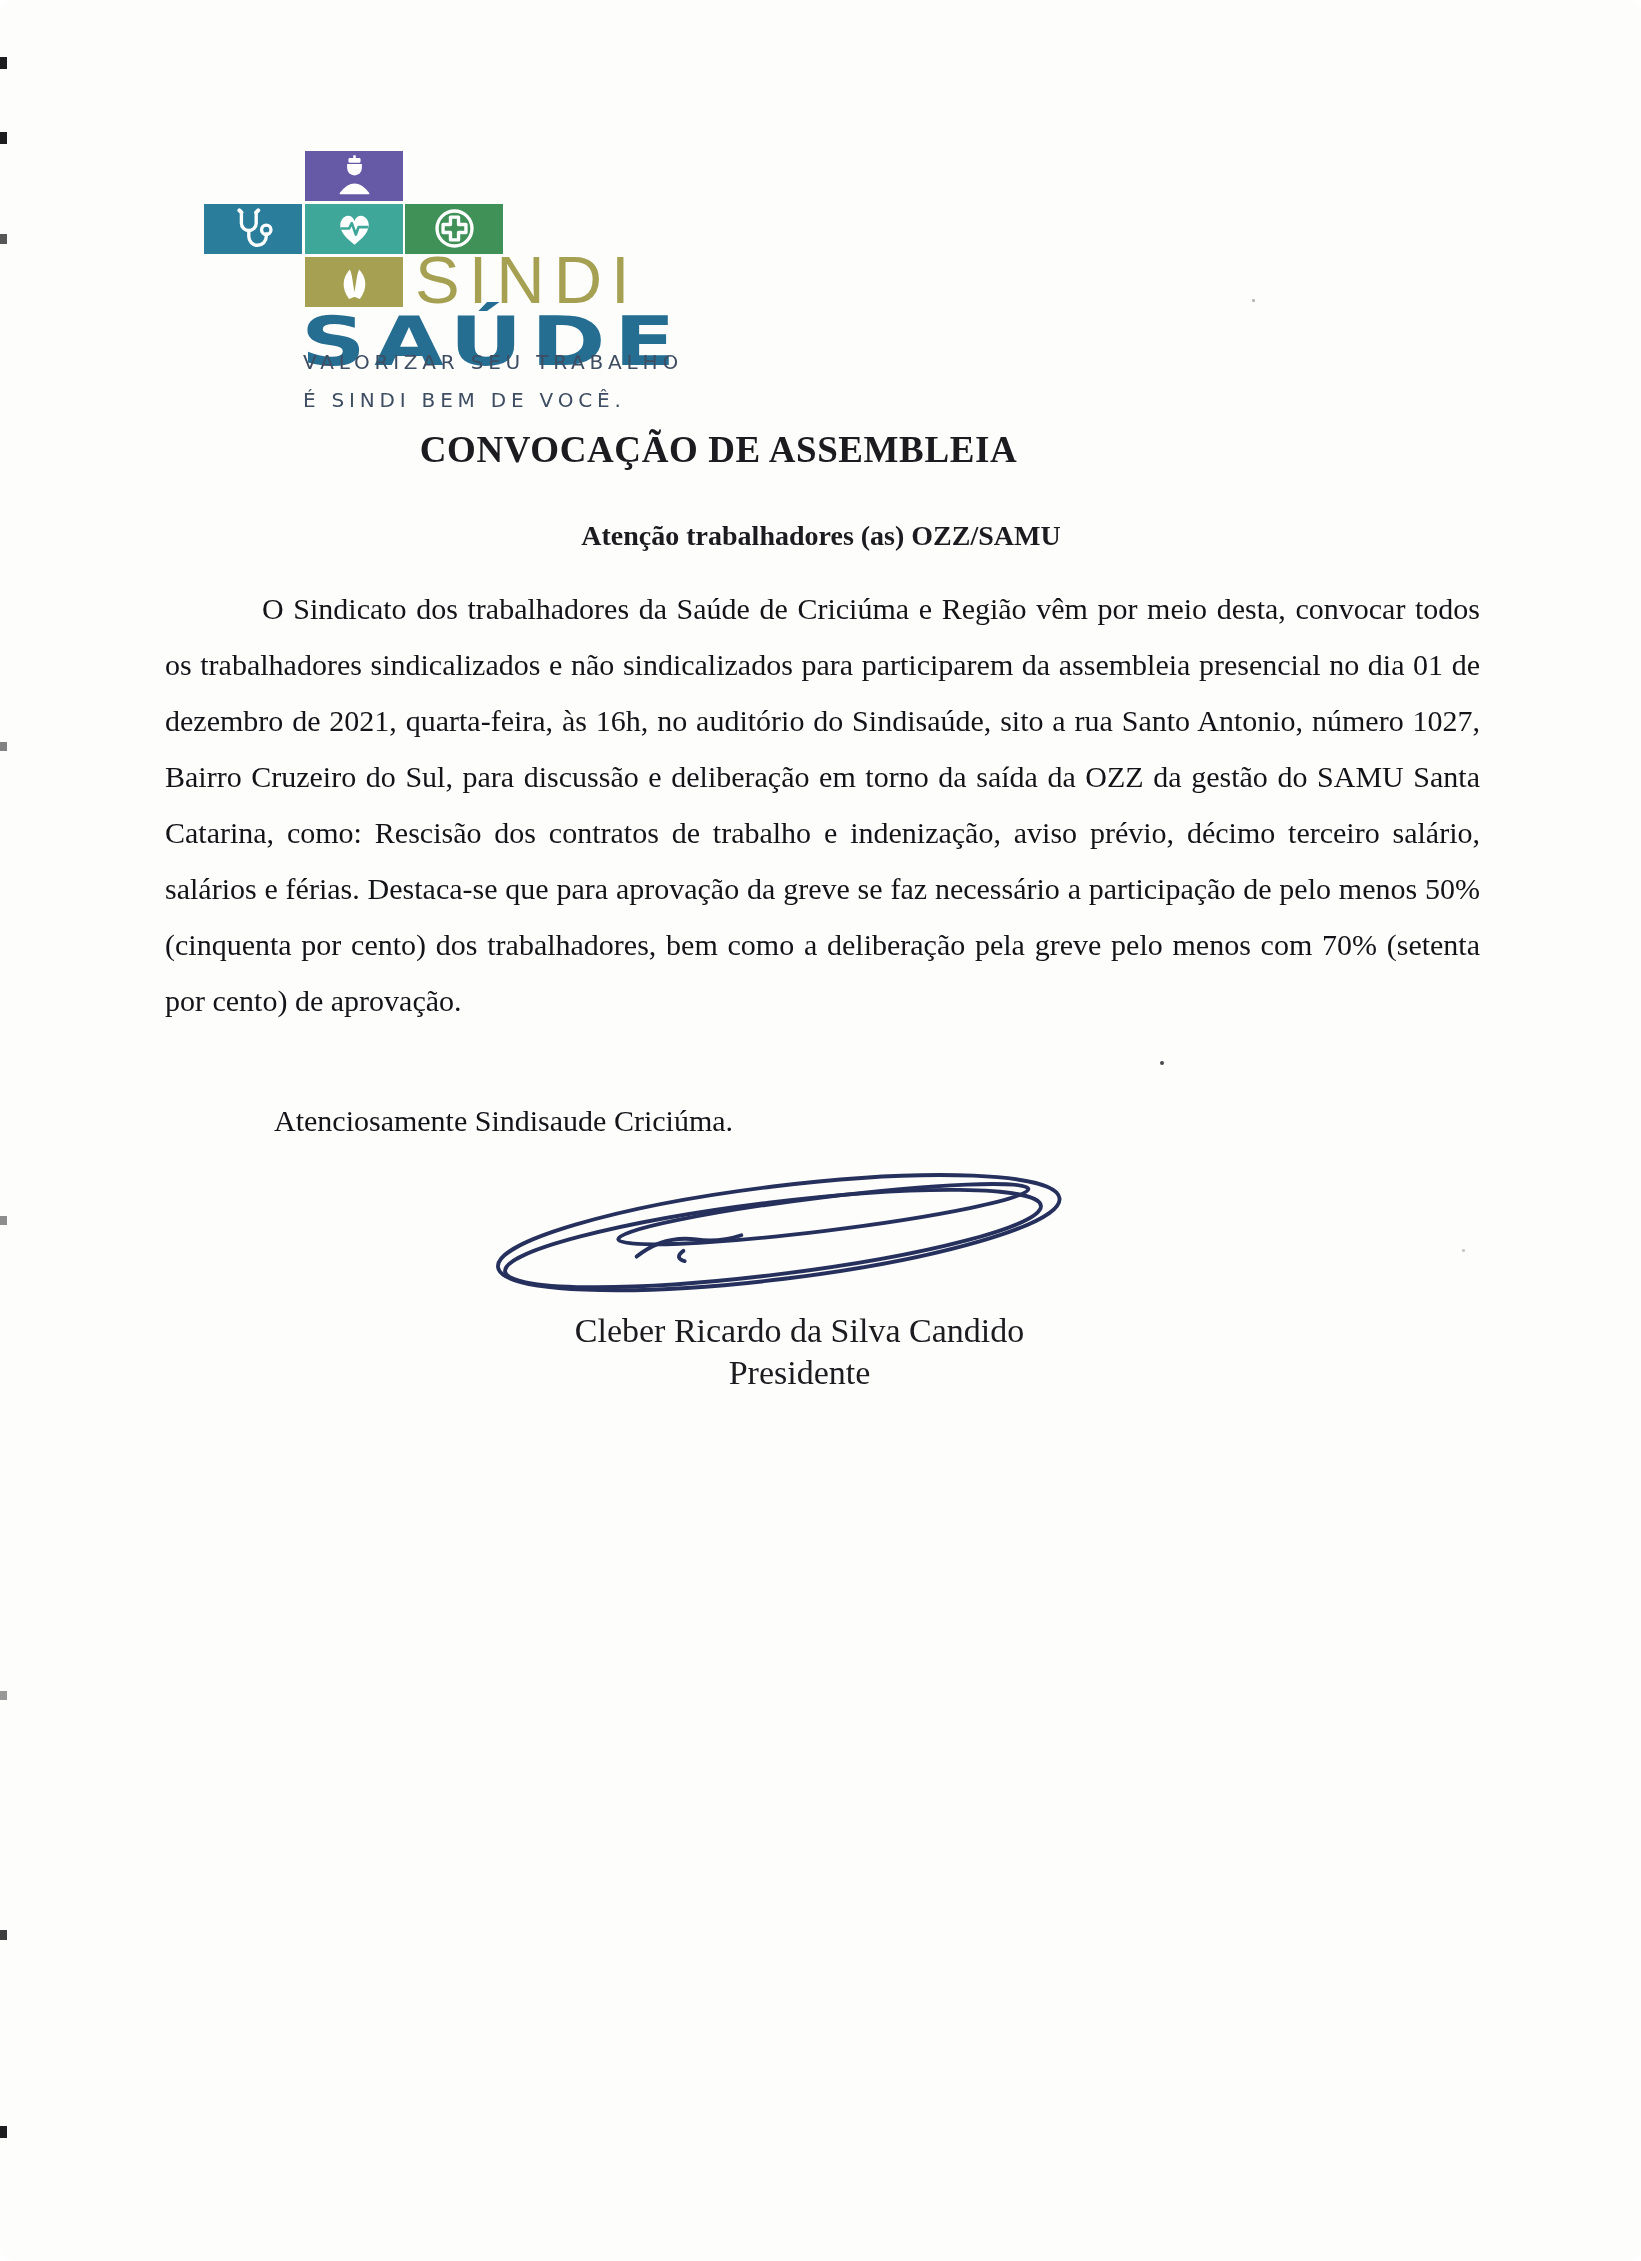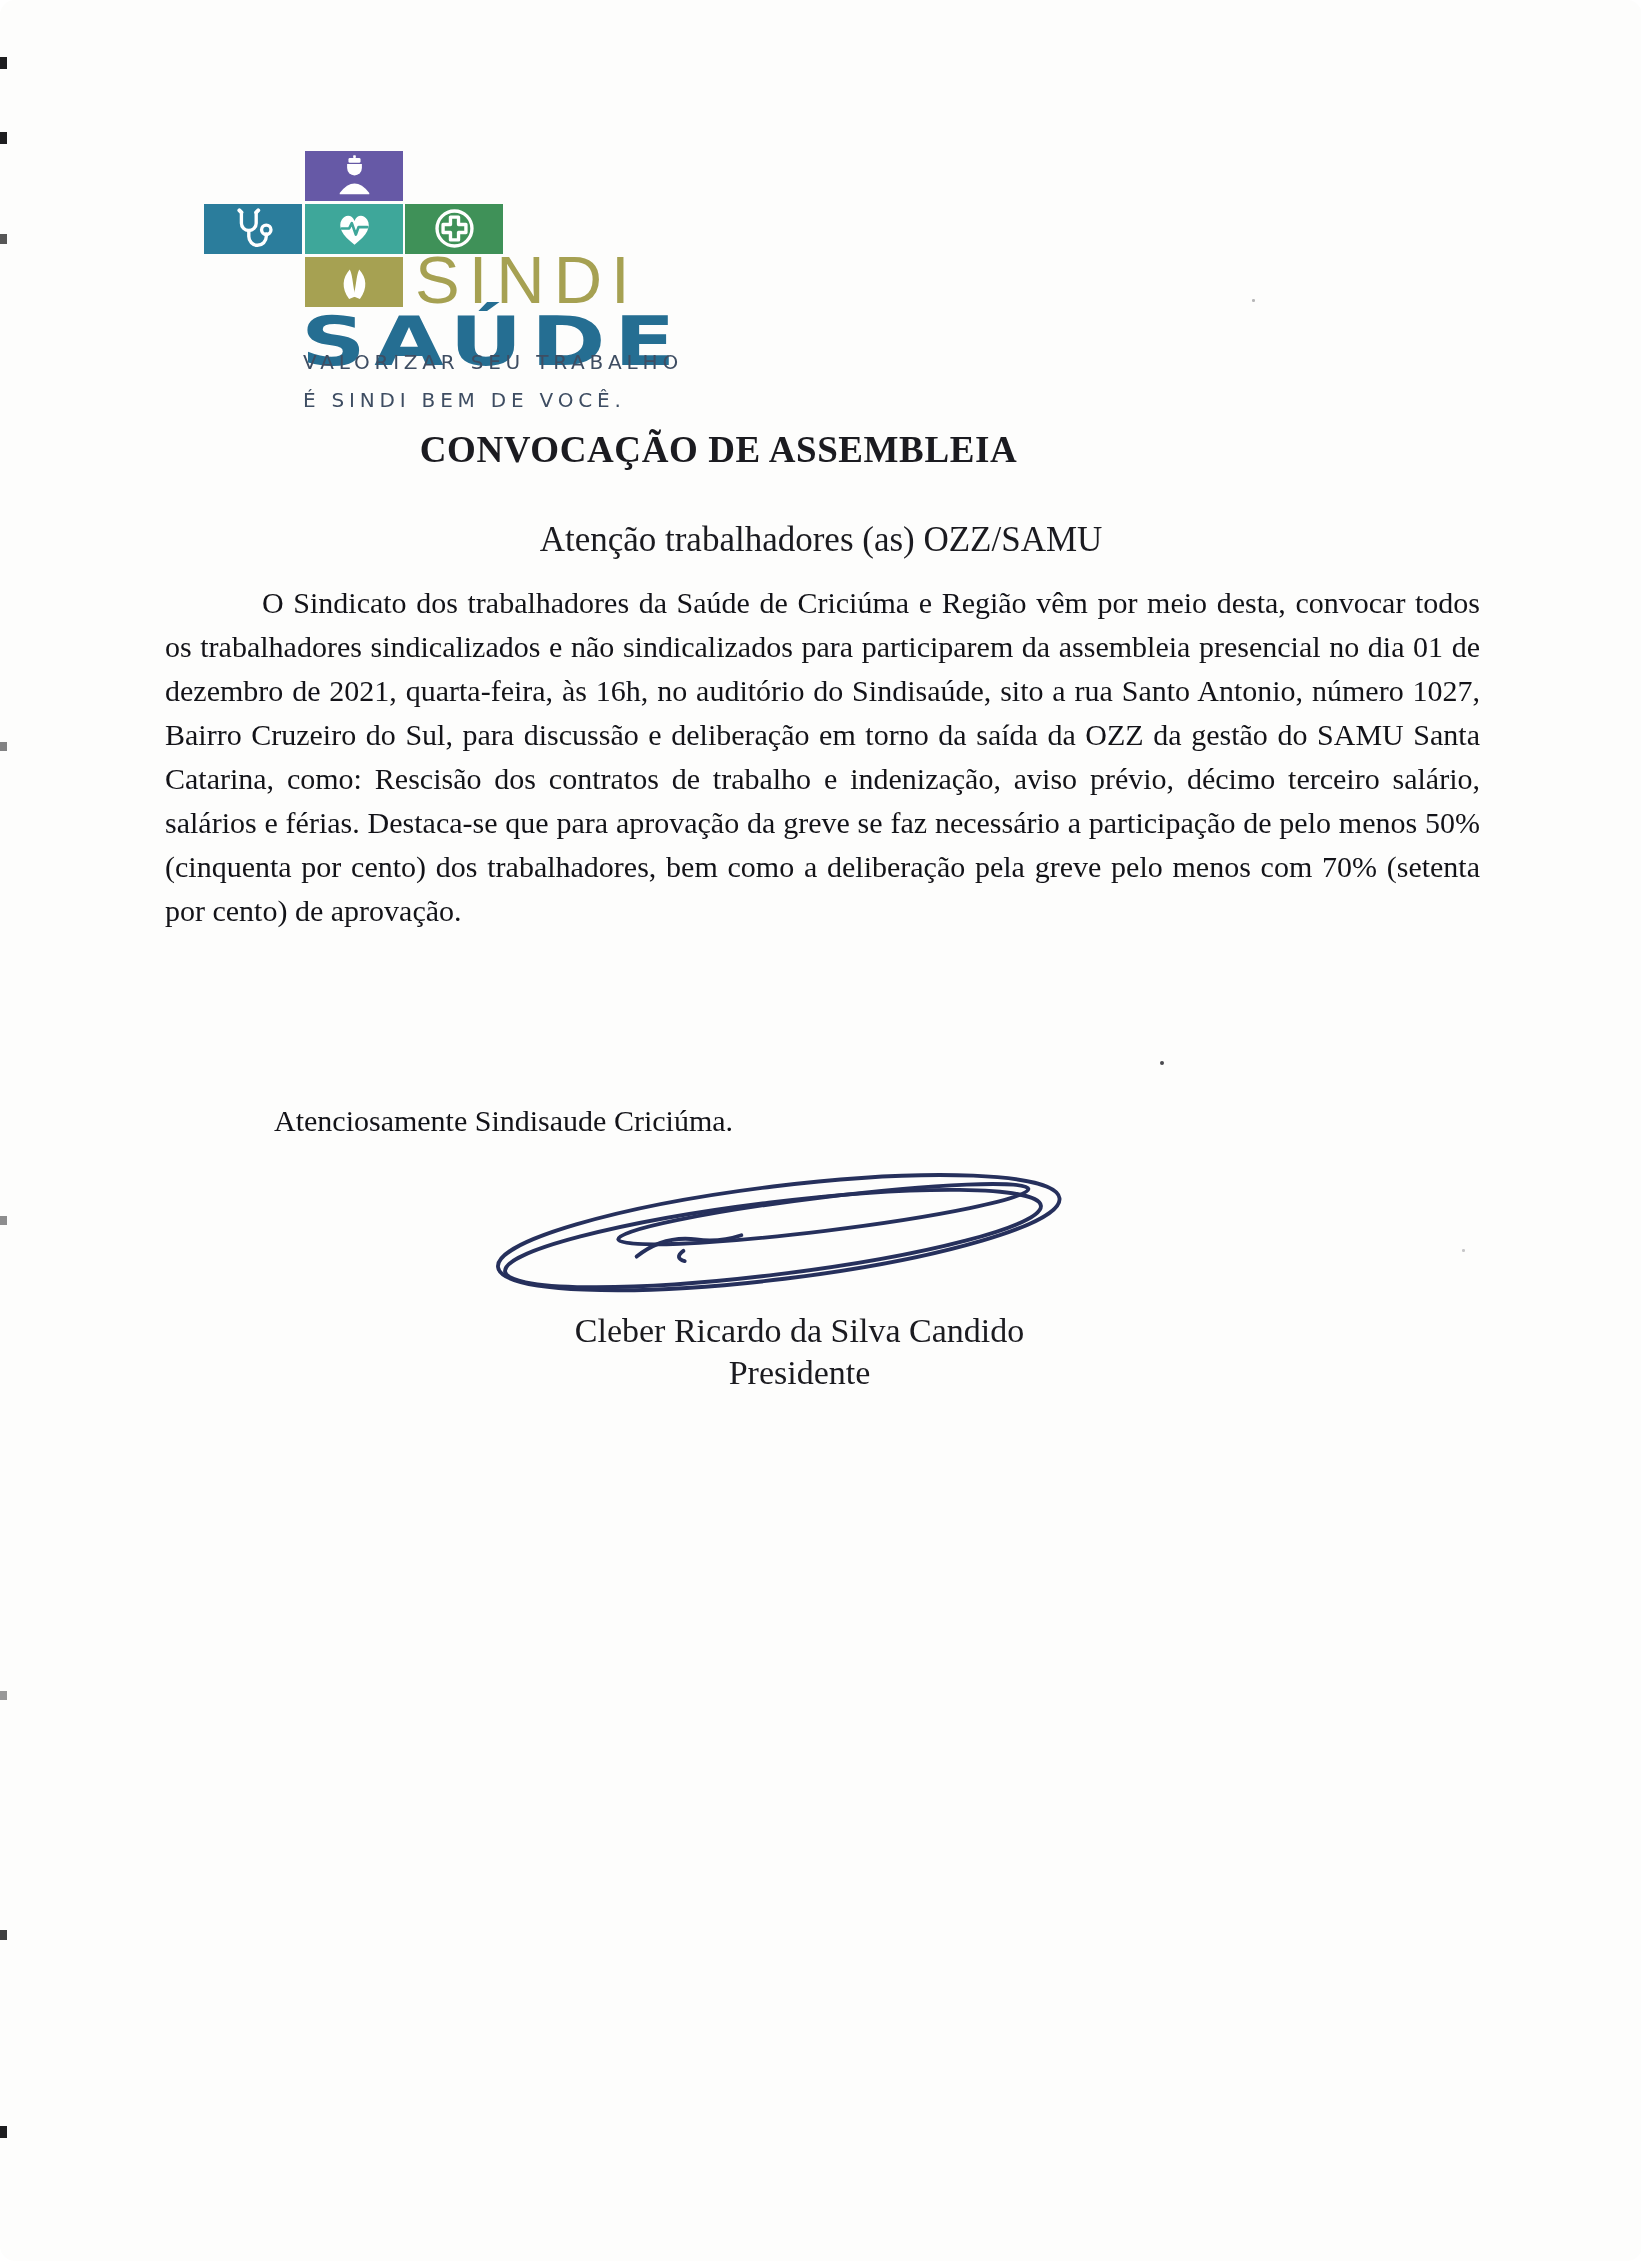--- a/index.html
+++ b/index.html
@@ -33,23 +33,23 @@
     color:#256e92; letter-spacing:6.5px; transform:scaleX(1.32); transform-origin:left top; }
   .tagline { position:absolute; left:99px;
     font-family:"DejaVu Sans", sans-serif; font-size:20px; line-height:20px;
     color:#3e4d62; letter-spacing:4.8px; white-space:nowrap; }
   .tag1 { top:201px; } .tag2 { top:239px; }
 
   
   .doc-title { position:absolute; top:428px; left:0; width:1437px; text-align:center;
     font-weight:bold; font-size:37px; letter-spacing:0.6px; color:#1b1b20; }
   .doc-subtitle { position:absolute; top:520px; left:0; width:1642px; text-align:center;
-    font-weight:normal; font-size:35px; color:#1b1b20; }
+    font-weight:bold; font-size:28px; color:#1b1b20; }
   .doc-body { position:absolute; top:581px; left:165px; width:1315px;
-    font-size:30px; line-height:44px; text-align:justify; text-indent:97px; color:#131318; }
+    font-size:30px; line-height:56px; text-align:justify; text-indent:97px; color:#131318; }
   .doc-closing { position:absolute; top:1104px; left:177px; width:1315px;
     font-size:30px; text-indent:97px; color:#131318; }
 
   
   .signature { position:absolute; left:476px; top:1160px; width:607px; height:136px; }
   .sig-block { position:absolute; top:1311px; left:0; width:1599px; text-align:center;
     font-weight:normal; color:#1b1b20; }
   .sig-name { font-size:34px; line-height:40px; }
   .sig-role { font-size:34px; line-height:40px; margin-top:2px; }
 </style>

